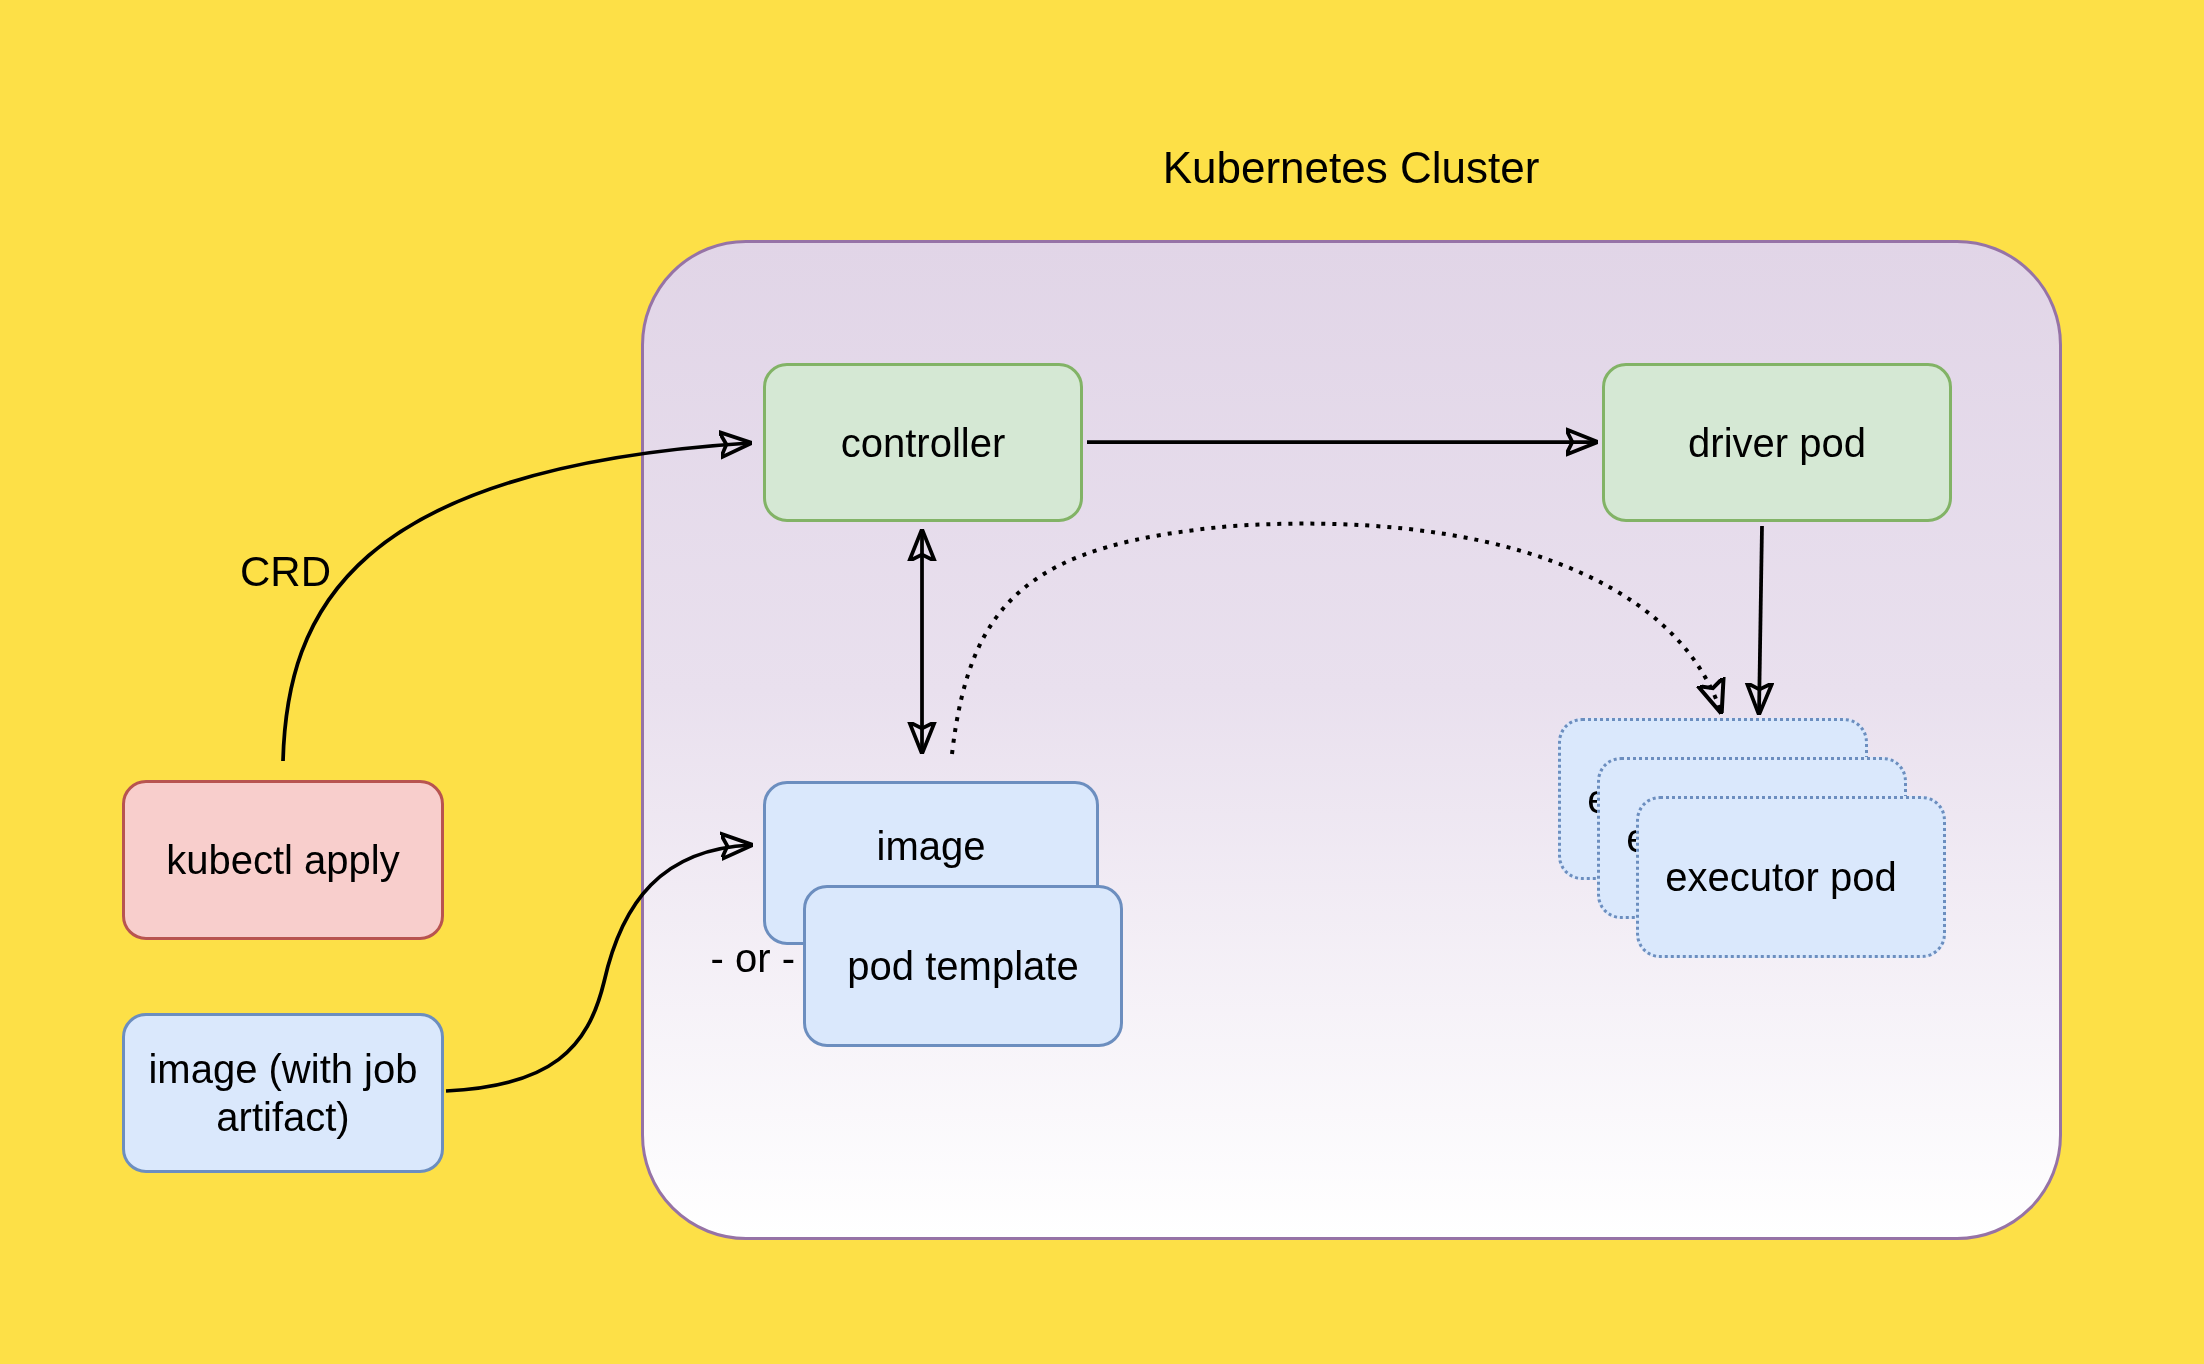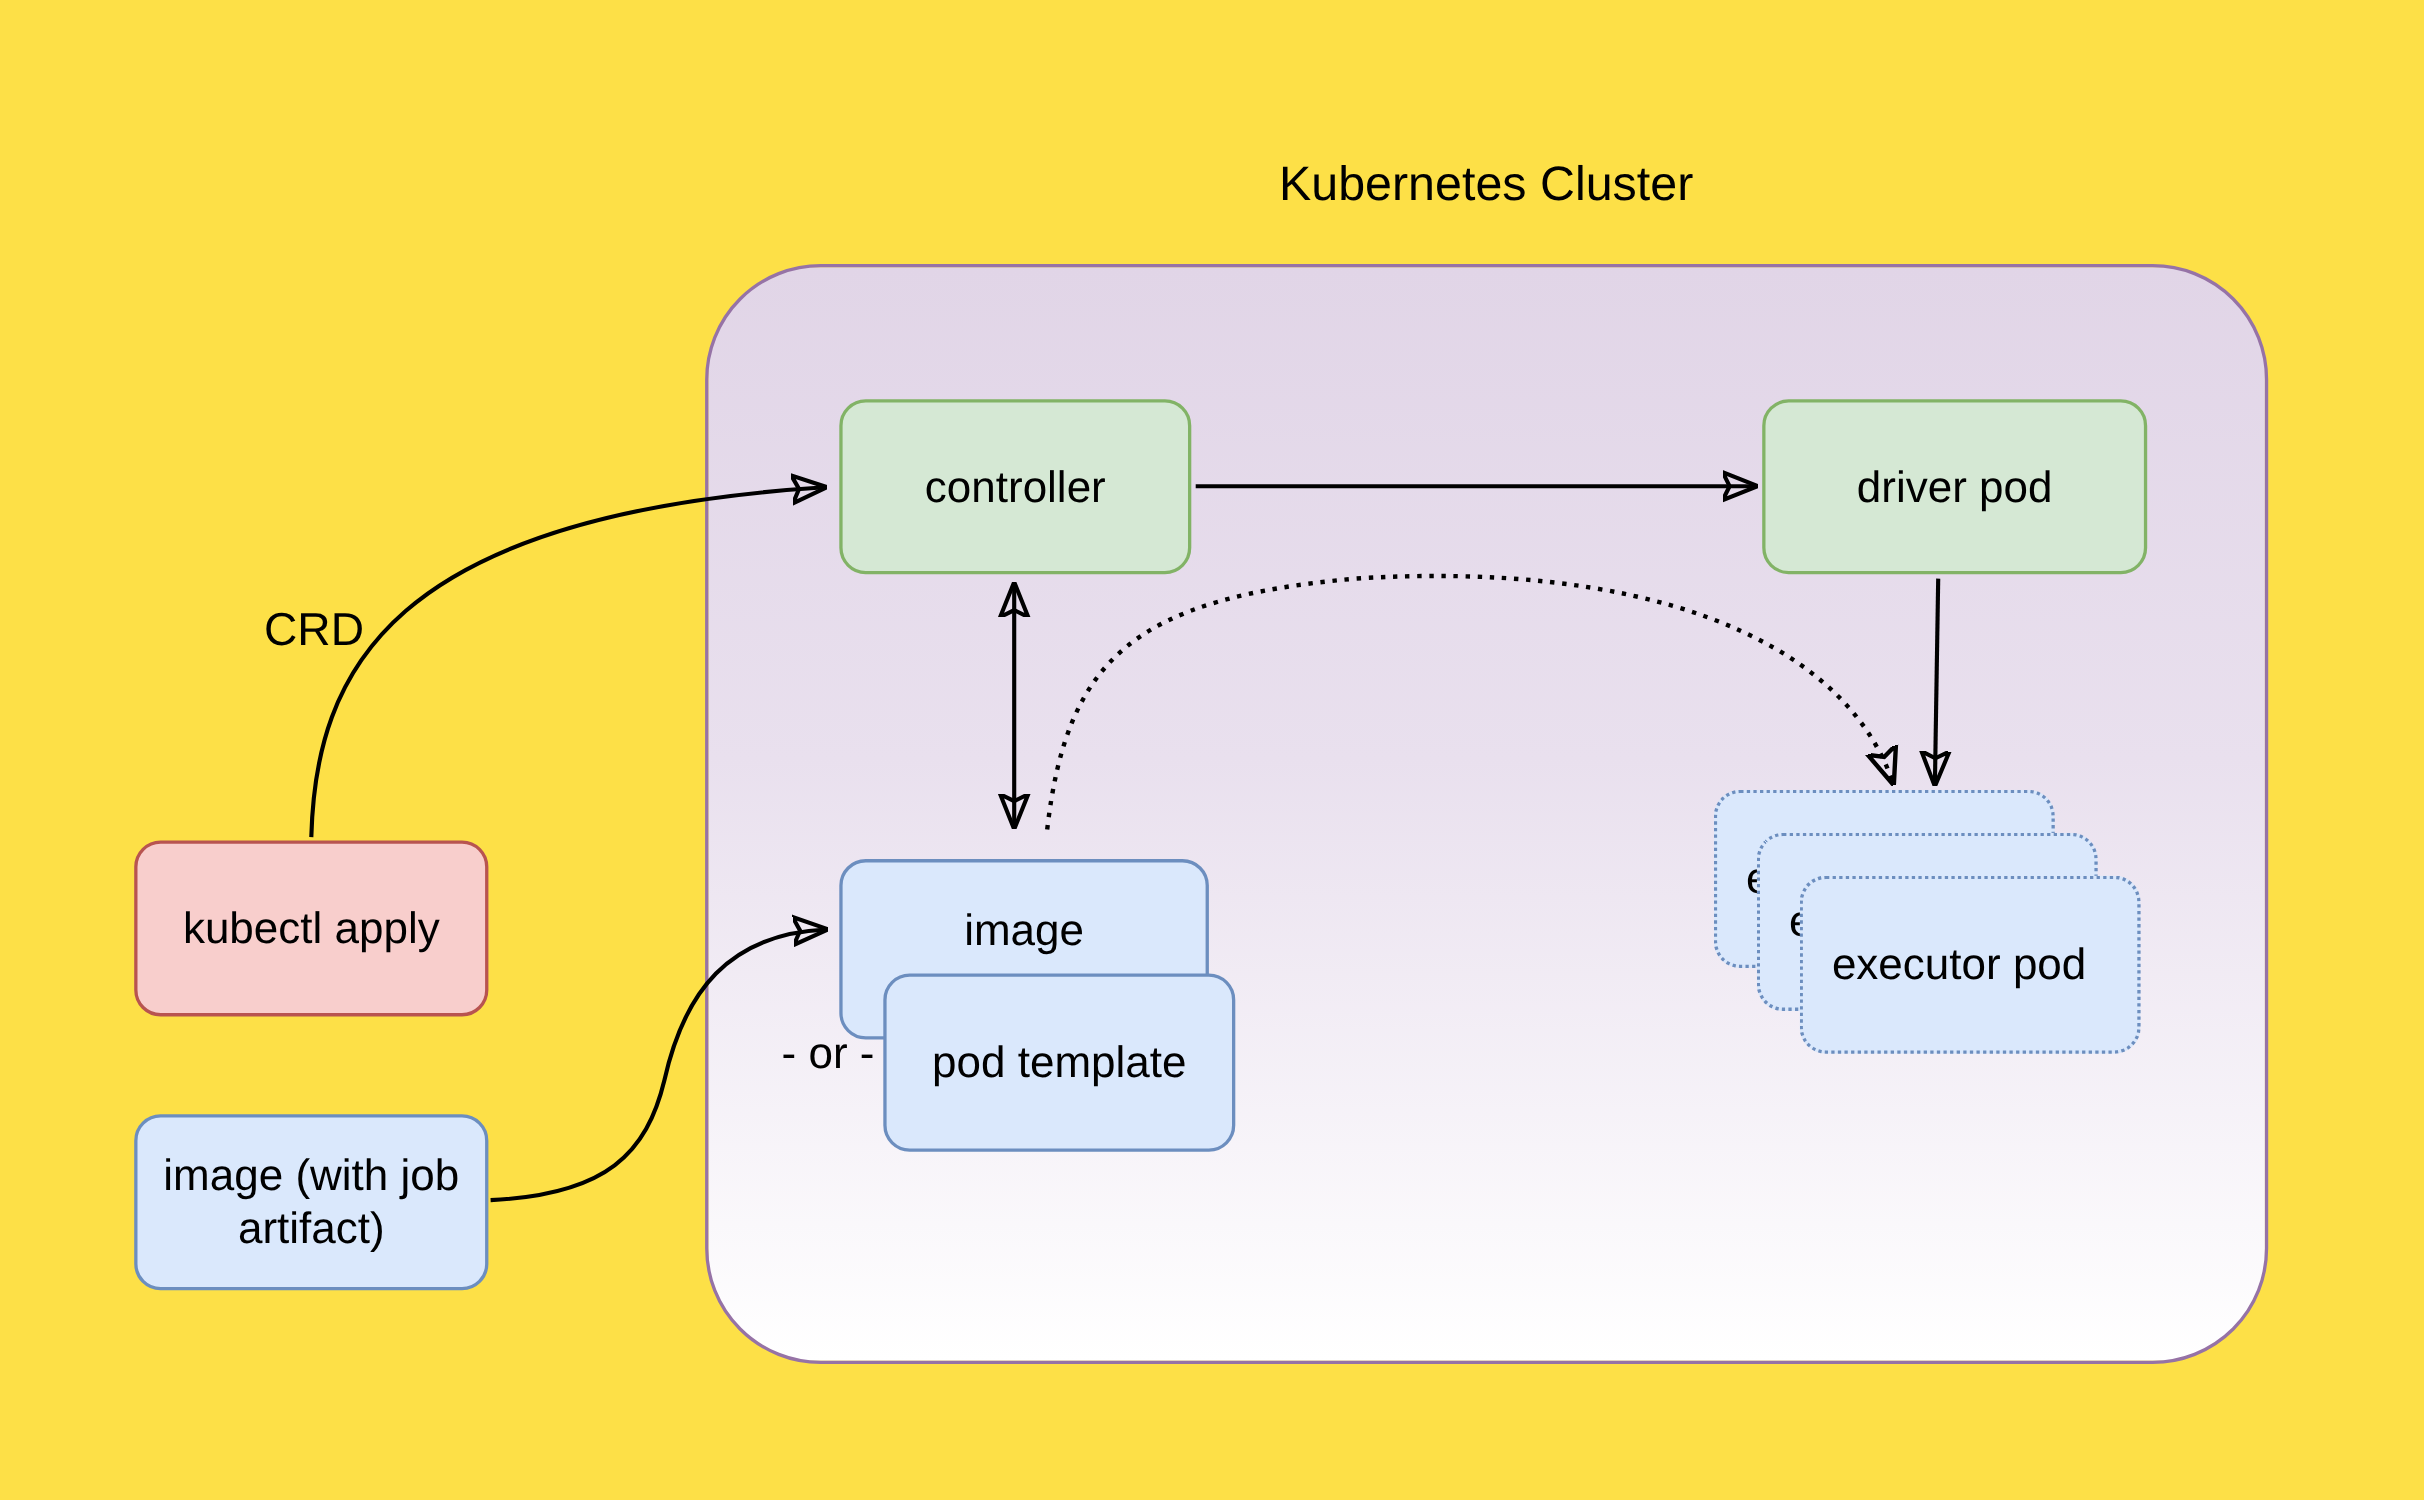--- a/index.html
+++ b/index.html
@@ -53,21 +53,21 @@
   }
   .green  { background: #d5e8d4; border-color: #82b366; }
   .blue   { background: #dae8fc; border-color: #6c8ebf; }
   .red    { background: #f8cecc; border-color: #b85450; }
   .dotted-border { border-style: dotted; border-width: 3.5px; }
 
   .node-controller { left: 763px;  top: 363px; width: 320px; height: 159px; }
   .node-driver     { left: 1602px; top: 363px; width: 350px; height: 159px; }
   .node-image      { left: 763px;  top: 781px; width: 336px; height: 164px; align-items: flex-start; padding-top: 38px; }
   .node-podtmpl    { left: 803px;  top: 885px; width: 320px; height: 162px; }
-  .node-kubectl    { left: 122px;  top: 764px; width: 322px; height: 160px; }
+  .node-kubectl    { left: 122px;  top: 780px; width: 322px; height: 160px; }
   .node-artifact   { left: 122px;  top: 1013px; width: 322px; height: 160px; padding: 0 20px; }
   .exec-back   { left: 1558px; top: 718px; width: 310px; height: 162px; }
   .exec-middle { left: 1597px; top: 757px; width: 310px; height: 162px; }
   .exec-front  { left: 1636px; top: 796px; width: 310px; height: 162px; }
   .exec-label  { white-space: nowrap; transform: translateX(-10px); }
 
   .edge-label {
     position: absolute;
     font-size: 42px;
     color: #000000;

